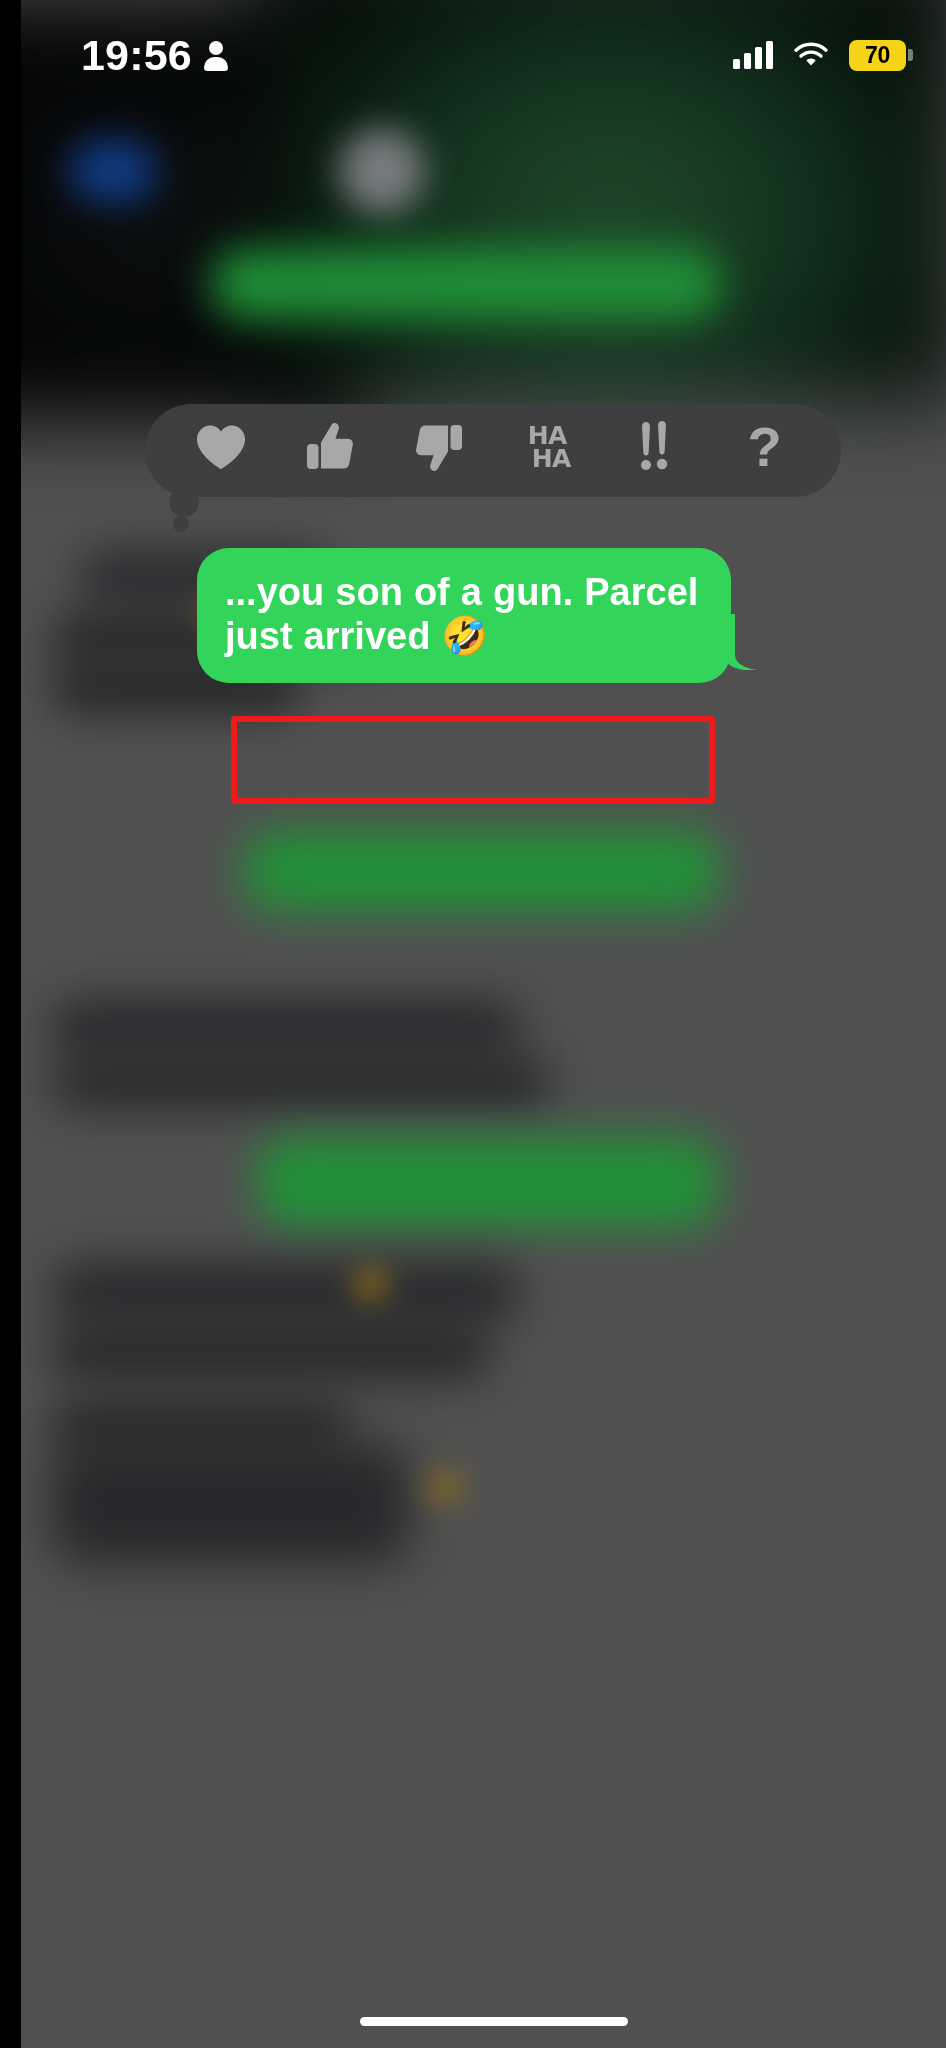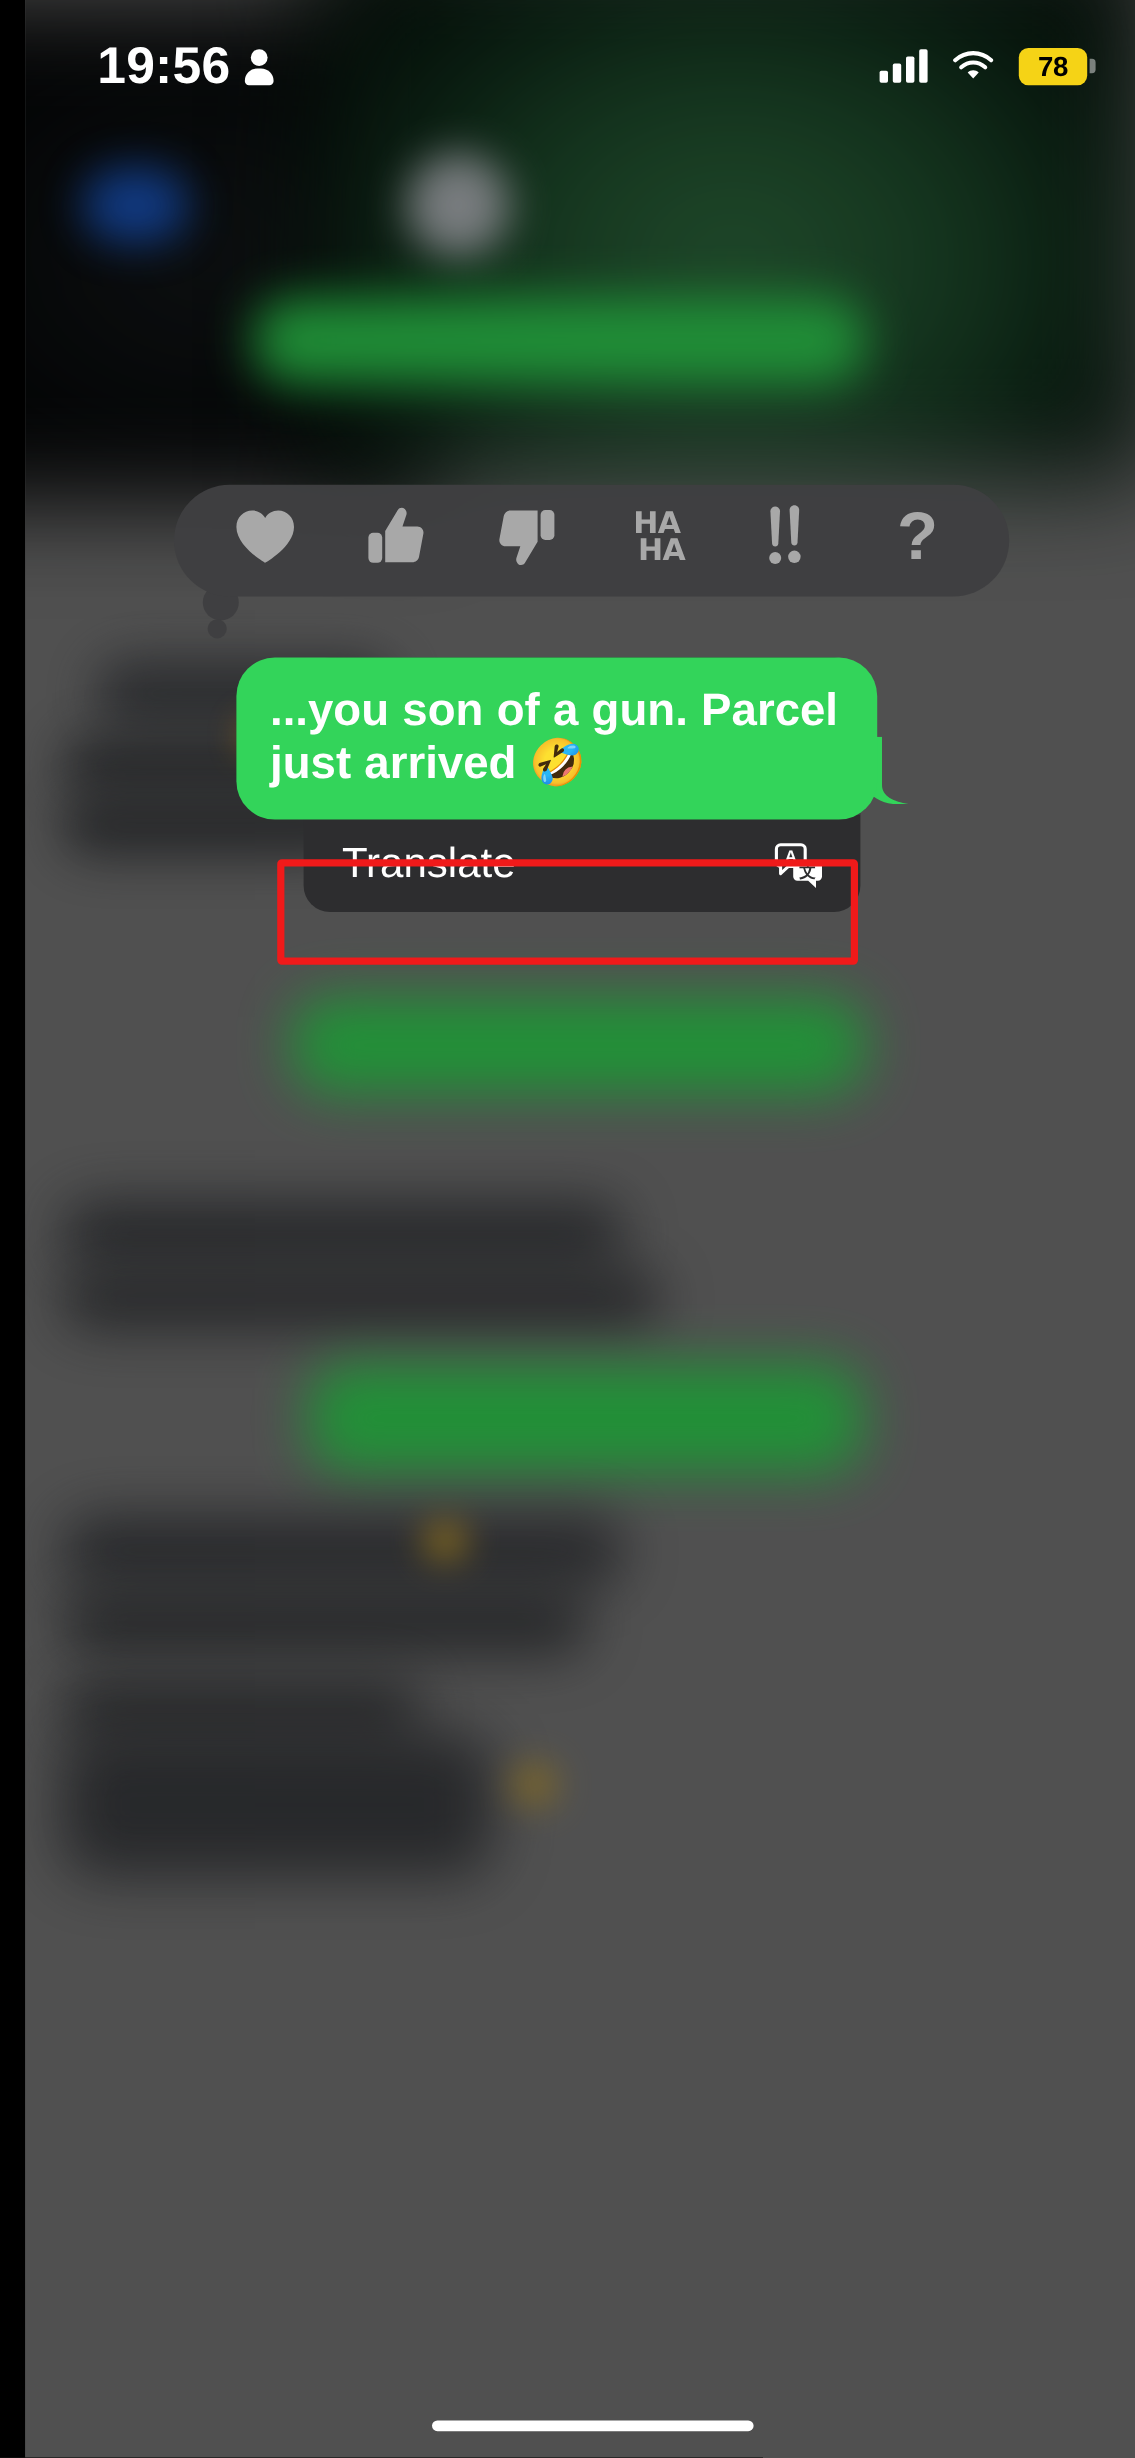--- a/index.html
+++ b/index.html
@@ -278,51 +278,40 @@
       </span>
       <span class="sb-wifi">
         <svg width="34" height="26" viewBox="0 0 34 26" fill="none">
           <path d="M2 8.2C6.2 4.4 11.3 2.3 17 2.3s10.8 2.1 15 5.9" stroke="#fff" stroke-width="3.4" stroke-linecap="round"></path>
           <path d="M7 14.1c2.8-2.5 6.3-4 10-4s7.2 1.5 10 4" stroke="#fff" stroke-width="3.4" stroke-linecap="round"></path>
           <path d="M17 23.4l-4.6-4.9c1.3-1.2 2.9-1.9 4.6-1.9s3.3.7 4.6 1.9L17 23.4z" fill="#fff"></path>
         </svg>
       </span>
       <span class="sb-batt">
         <span class="sb-batt-body">
-          <span class="sb-batt-num">78</span>
+          <span class="sb-batt-num">70</span>
         </span>
         <span class="sb-batt-cap"></span>
       </span>
     </div>
   </div>
 
   <div class="ctxmenu">
 
     <div class="ctxrow" style="height:130px; align-items:flex-end; padding-bottom:22px;">
       <span class="ctxlabel">Copy</span>
       <span class="ctxicon">
         <svg width="44" height="44" viewBox="0 0 44 44" fill="none">
           <path d="M15 8h11.5L35 16.5V30a3 3 0 0 1-3 3H15a3 3 0 0 1-3-3V11a3 3 0 0 1 3-3z" stroke="#fff" stroke-width="2.6" stroke-linejoin="round"></path>
           <path d="M26.5 8v8.5H35" stroke="#fff" stroke-width="2.6" stroke-linejoin="round"></path>
           <path d="M28 33v3a3 3 0 0 1-3 3H11a3 3 0 0 1-3-3V17a3 3 0 0 1 3-3h1" stroke="#fff" stroke-width="2.6" stroke-linejoin="round"></path>
         </svg>
       </span>
     </div>
 
-    <div class="ctxrow" style="height:82px;">
-      <span class="ctxlabel">Translate</span>
-      <span class="ctxicon">
-        <svg width="46" height="42" viewBox="0 0 46 42" fill="none">
-          <path d="M4 8.5A3.5 3.5 0 0 1 7.5 5h17A3.5 3.5 0 0 1 28 8.5v11a3.5 3.5 0 0 1-3.5 3.5H14l-6.5 6v-6H7.5A3.5 3.5 0 0 1 4 19.5v-11z" stroke="#fff" stroke-width="2.6" stroke-linejoin="round"></path>
-          <text x="16" y="19.5" font-size="14" font-weight="700" fill="#fff" text-anchor="middle" font-family="Liberation Sans, sans-serif">A</text>
-          <path d="M18 22.5A3.5 3.5 0 0 1 21.5 19h17A3.5 3.5 0 0 1 42 22.5v9a3.5 3.5 0 0 1-3.5 3.5H37v6l-6.5-6h-9A3.5 3.5 0 0 1 18 31.5v-9z" fill="#fff"></path>
-          <text x="30" y="32" font-size="14" font-weight="700" fill="#2d2d2f" text-anchor="middle" font-family="DejaVu Sans, sans-serif">文</text>
-        </svg>
-      </span>
-    </div>
 
   </div>
 
   <svg class="bubble-tail" viewBox="0 0 44 56" fill="none">
     <path d="M2 0h18v40c0 10 10 14 22 16-18 2-30-4-36-14-3-5-4-9-4-14V0z" fill="#33d45a"></path>
   </svg>
   <div class="bubble">
     <div class="bubble-text">...you son of a gun. Parcel just arrived 🤣</div>
   </div>
 

